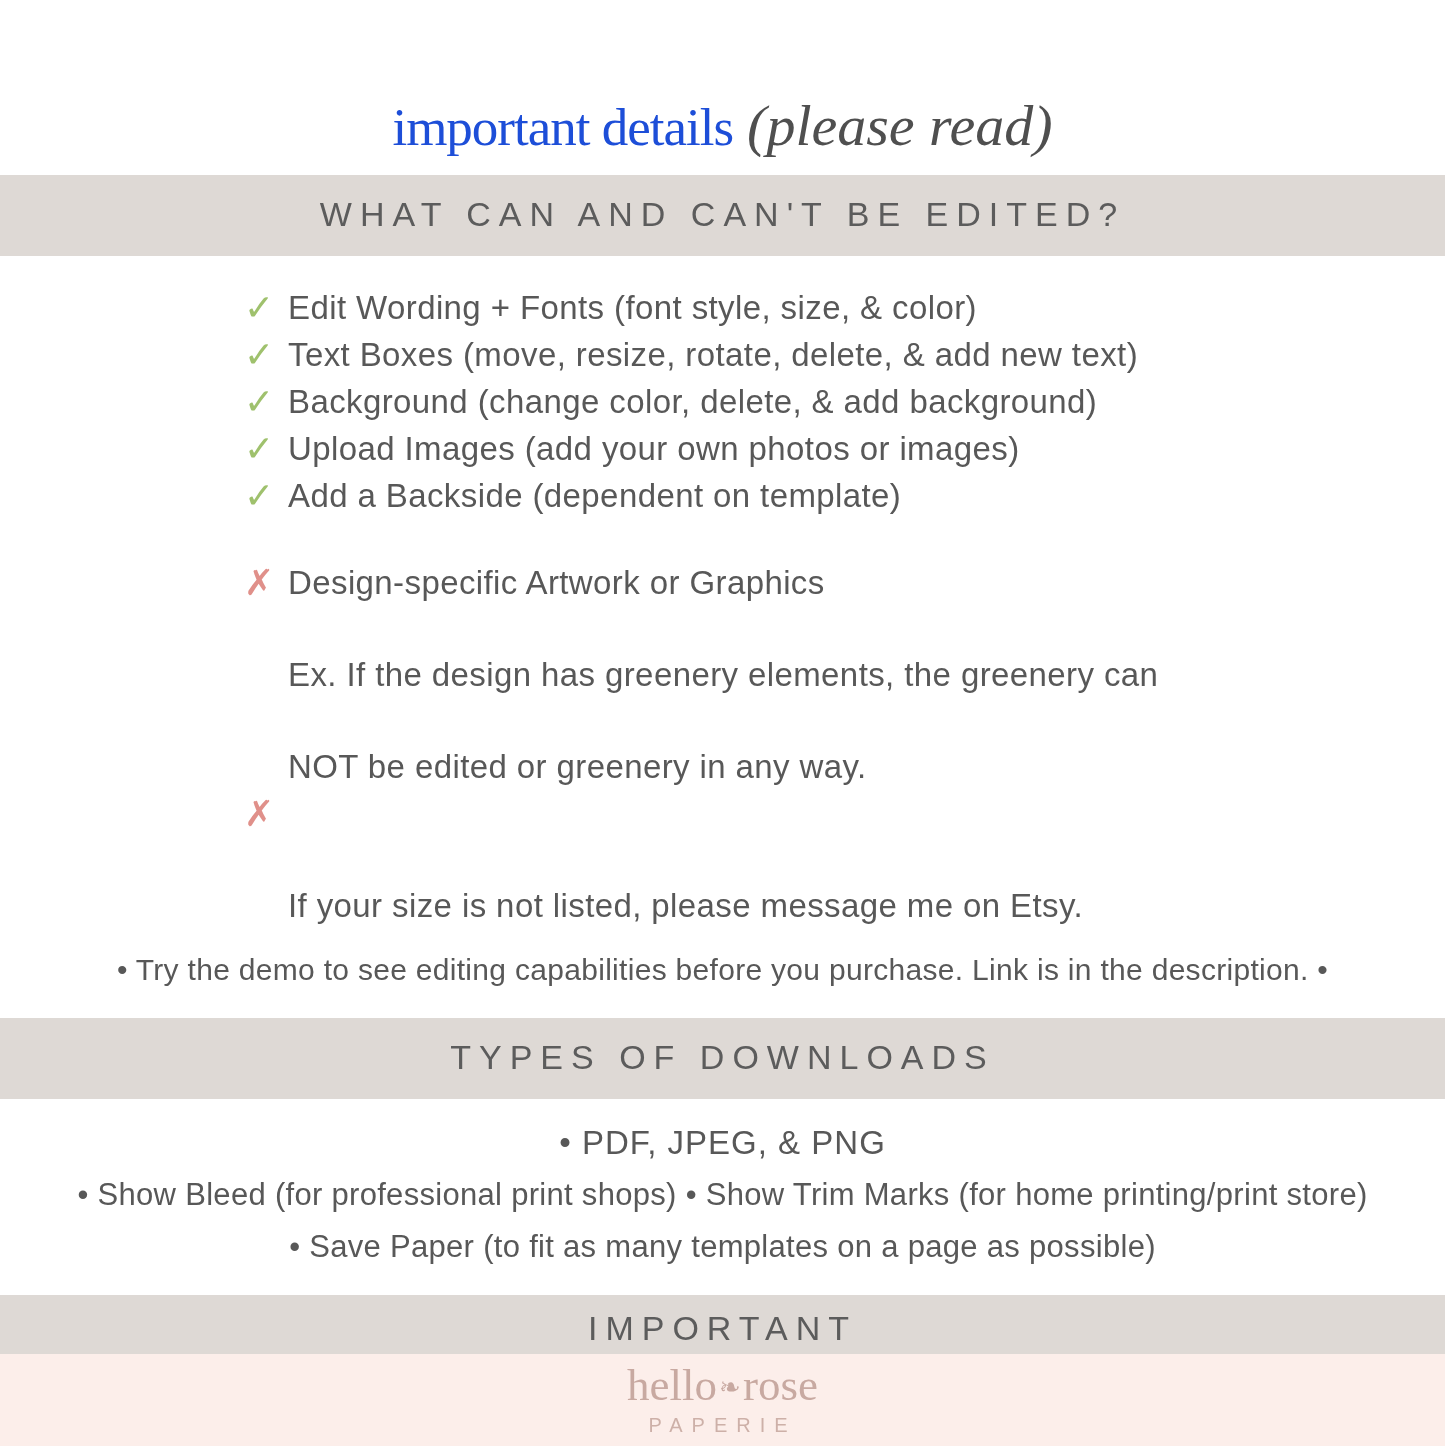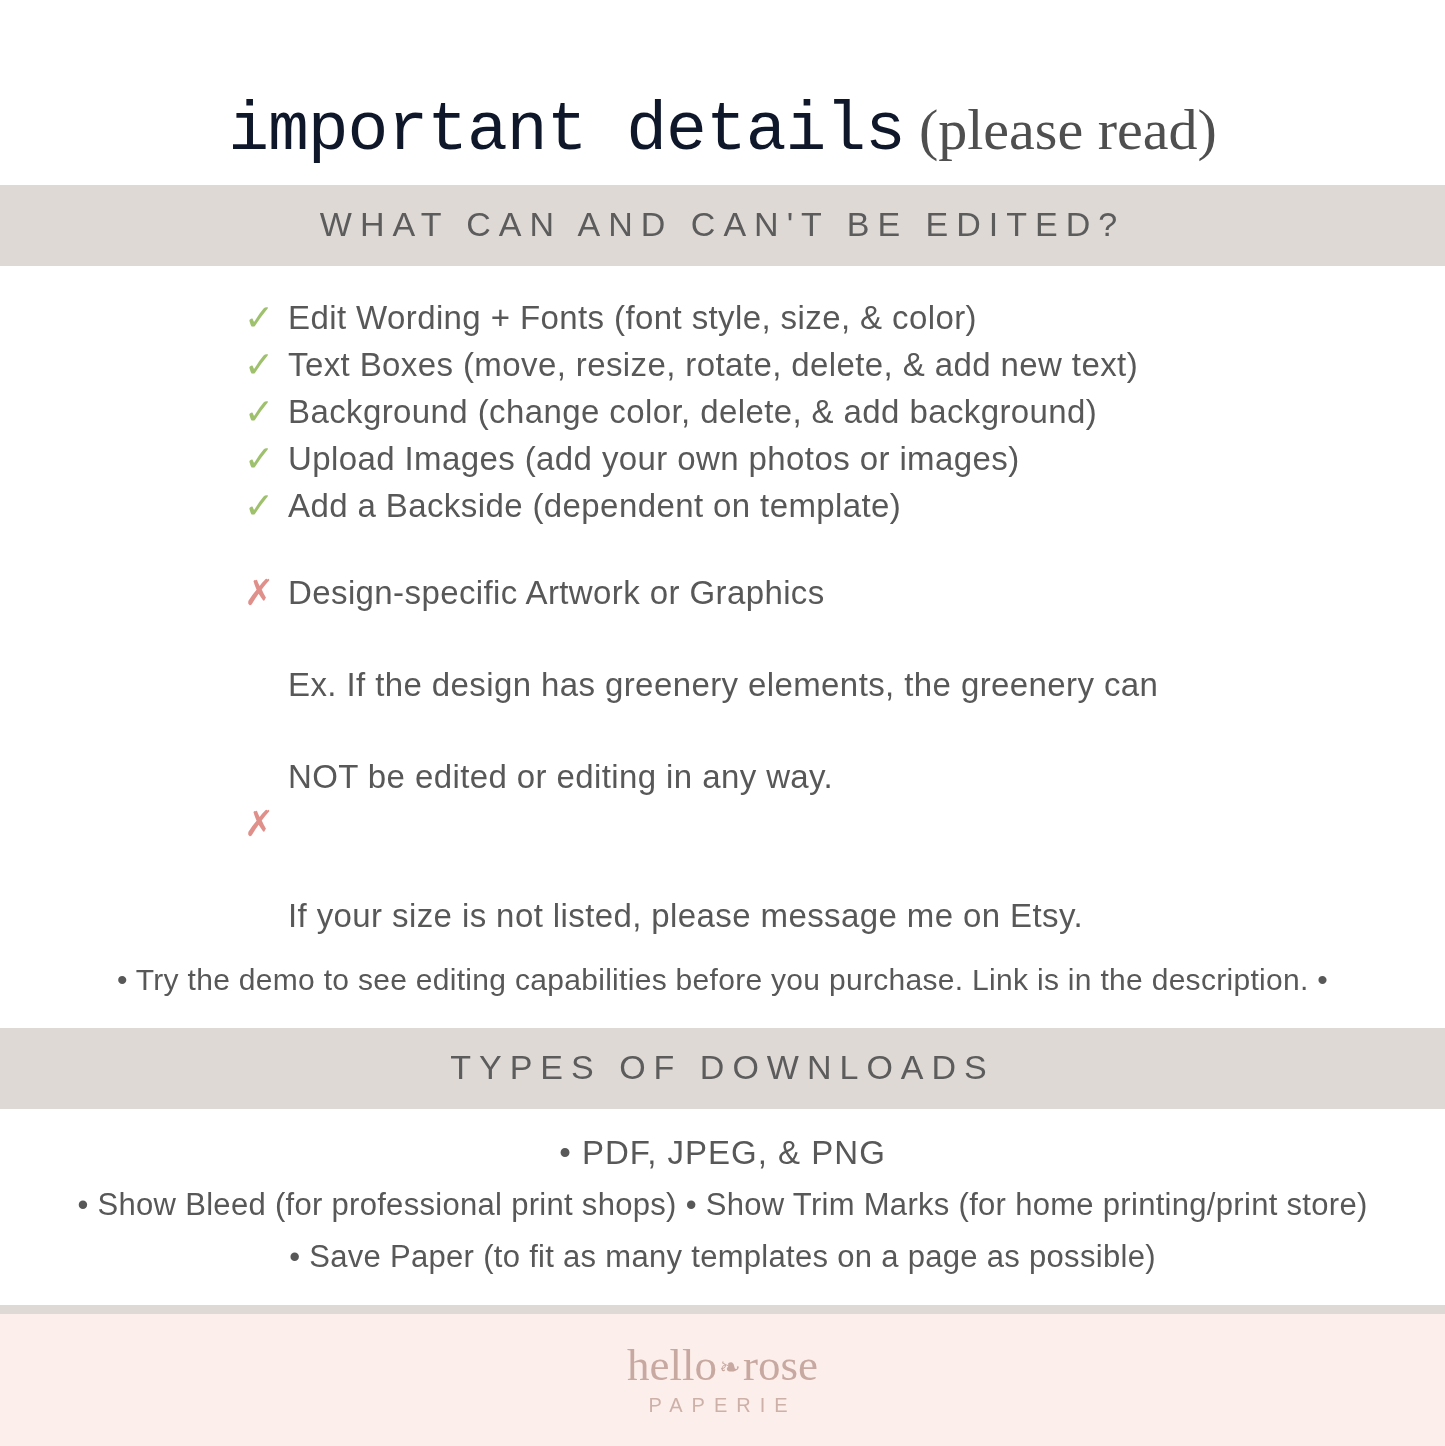--- a/index.html
+++ b/index.html
@@ -22,28 +22,29 @@
     box-sizing: border-box;
   }
 
   
   .title-wrap {
     text-align: center;
     padding-top: 92px;
     white-space: nowrap;
   }
   .title-main {
-    font-family: Liberation Mono, monospace;
-    font-size: 68px;
+    font-family: Liberation Serif, serif;
+    font-size: 53px;
     letter-spacing: -1px;
-    color: #0f172a;
+    color: #1d4ed8;
     vertical-align: baseline;
   }
   .title-sub {
     font-family: "Liberation Serif", serif;
+    font-style: italic;
     font-size: 58px;
     color: #4f4f4f;
     margin-left: 14px;
     vertical-align: baseline;
   }
 
   
   .band {
     background: #ded9d5;
     width: 100%;
@@ -124,21 +125,21 @@
 
   .important-block { padding-top: 22px; }
   .important-block .center-line { font-size: 32px; margin-bottom: 10px; }
 
   
   .footer {
     position: absolute;
     left: 0;
     bottom: 0;
     width: 100%;
-    height: 132px;
+    height: 92px;
     background: #fceeea;
     display: flex;
     align-items: center;
     justify-content: center;
   }
   .logo {
     text-align: center;
     position: relative;
   }
   .logo-main {
@@ -205,21 +206,21 @@
     <div class="gap"></div>
 
     <div class="row">
       <span class="mark mark-no">✗</span>
       <span class="row-text">Design-specific Artwork or Graphics</span>
     </div>
     <div class="sub-row">
       <span class="sub-text">Ex. If the design has greenery elements, the greenery can</span>
     </div>
     <div class="sub-row">
-      <span class="sub-text">NOT be edited or editing in any way.</span>
+      <span class="sub-text">NOT be edited or greenery in any way.</span>
     </div>
 
     <div class="row">
       <span class="mark mark-no">✗</span>
     </div>
     <div class="sub-row">
       <span class="sub-text">If your size is not listed, please message me on Etsy.</span>
     </div>
 
     <div class="center-line demo-line">• Try the demo to see editing capabilities before you purchase. Link is in the description. •</div>

